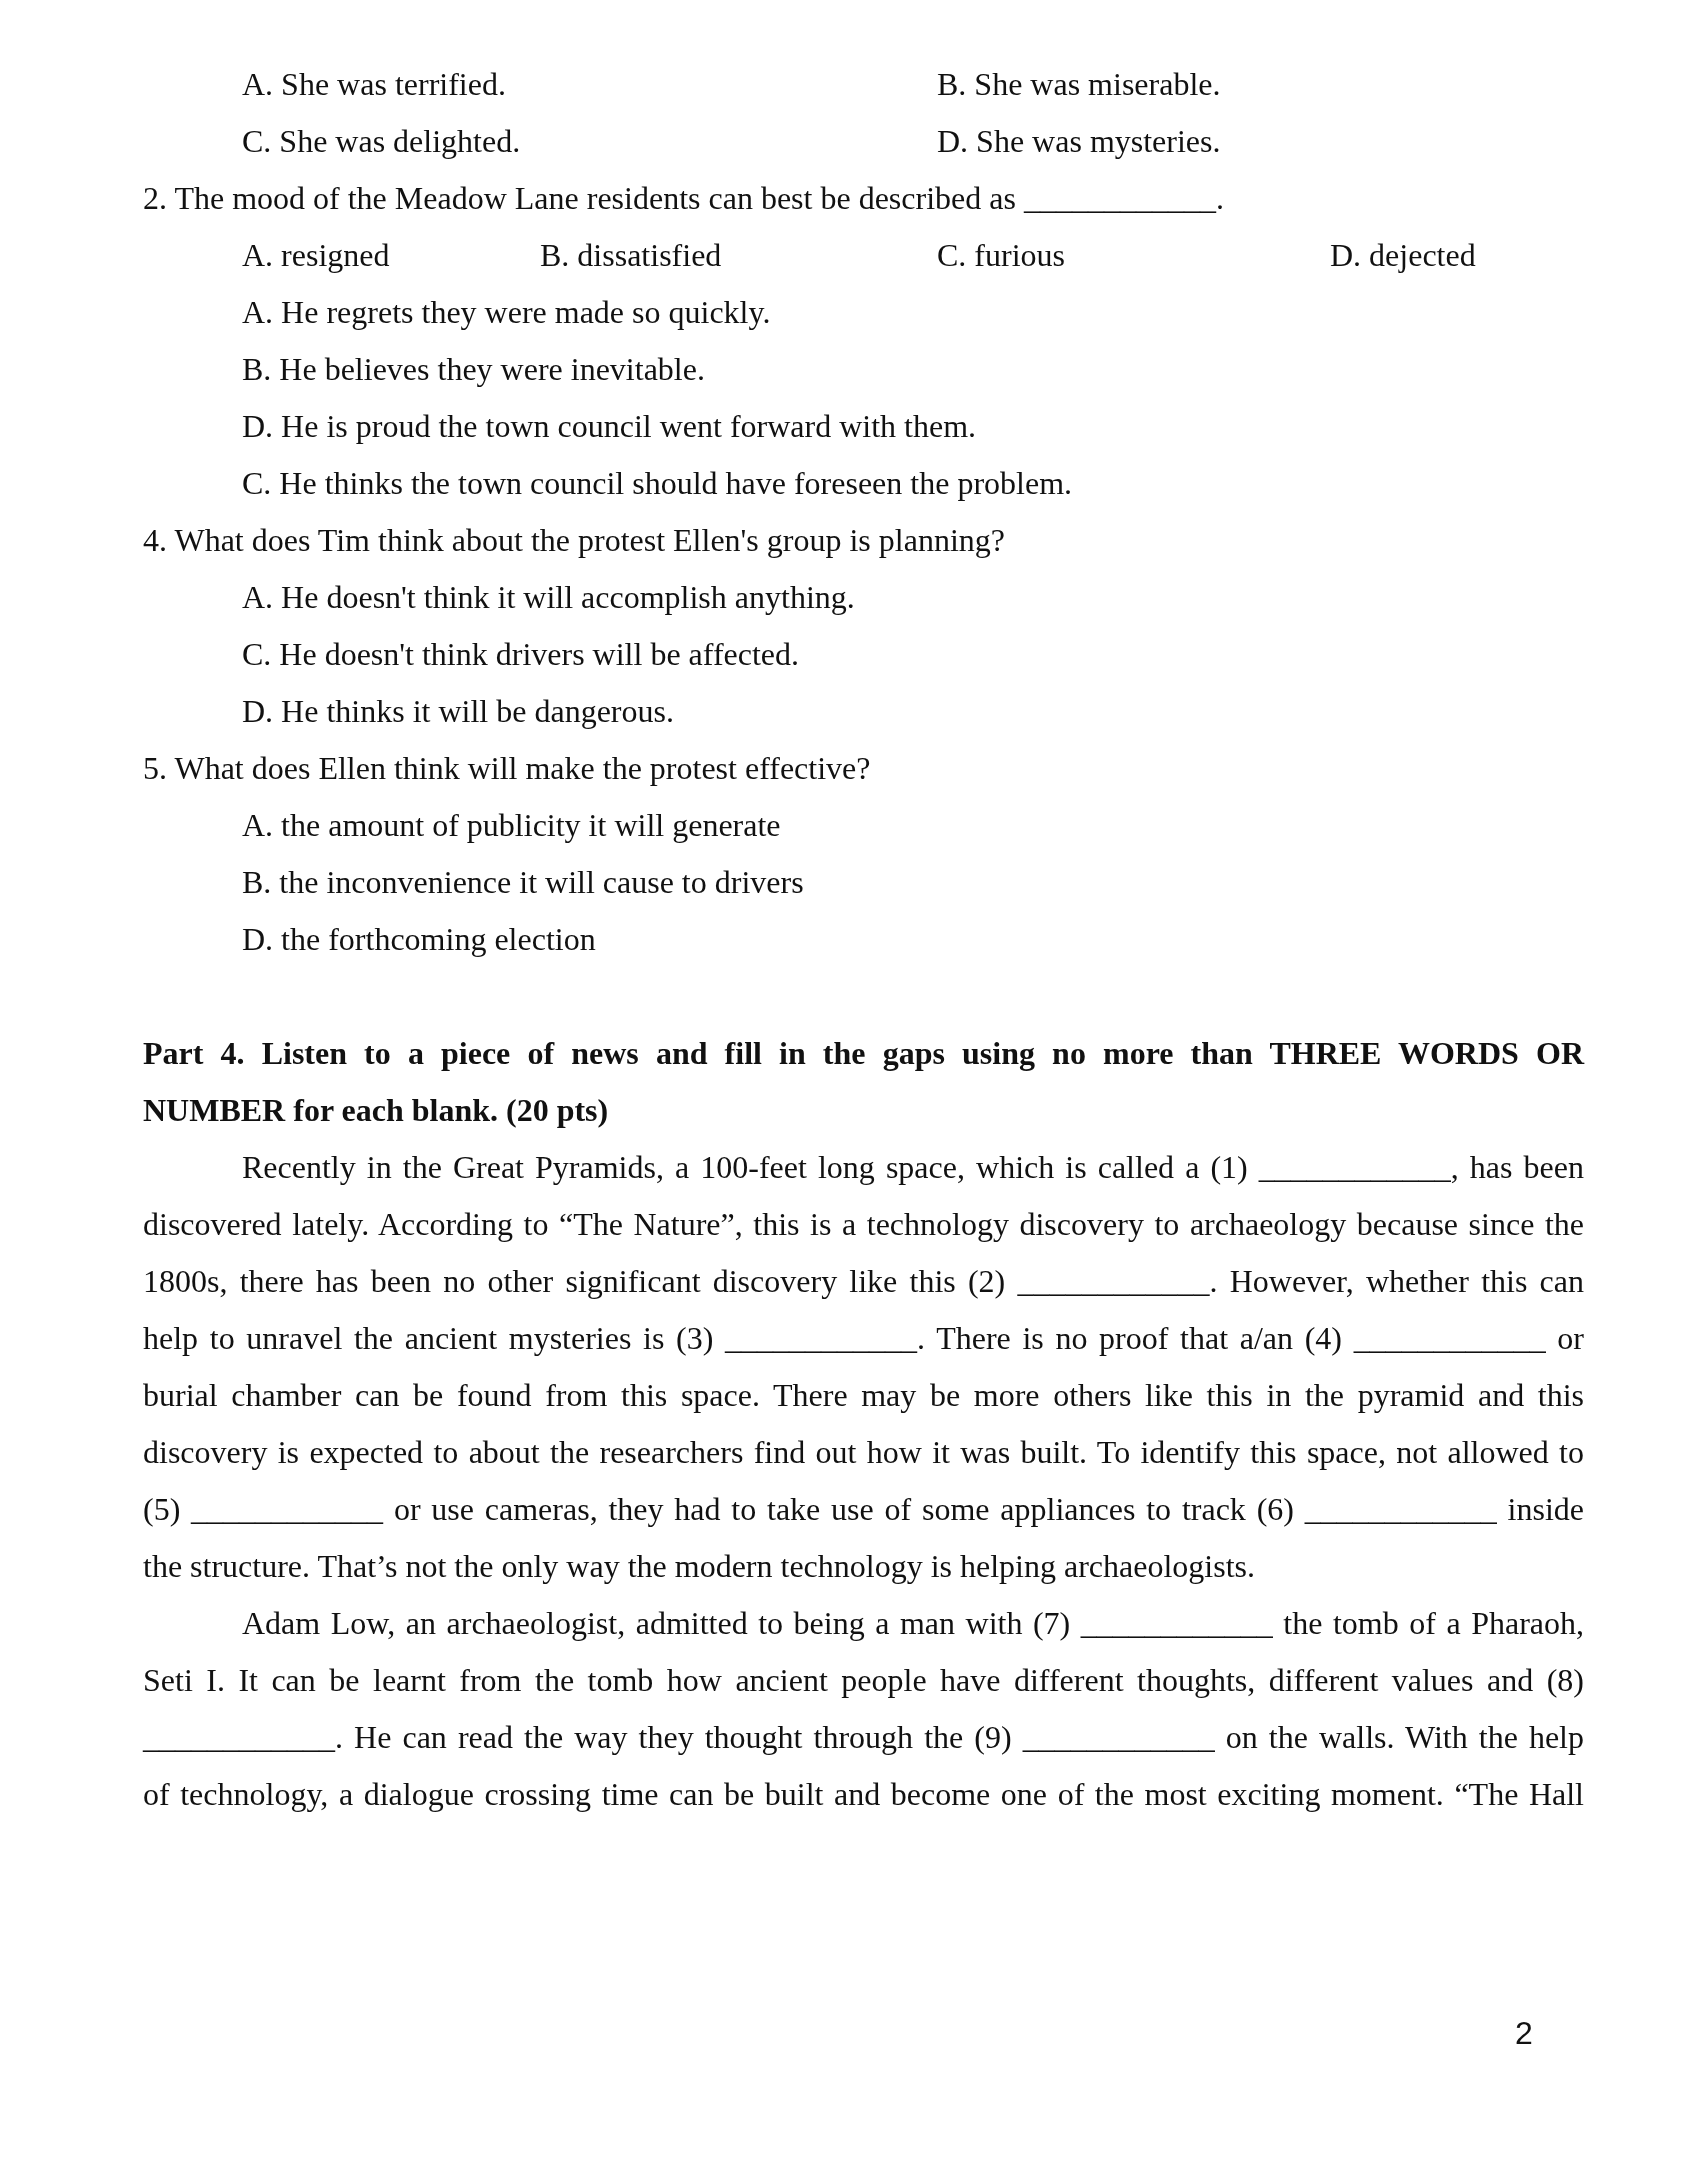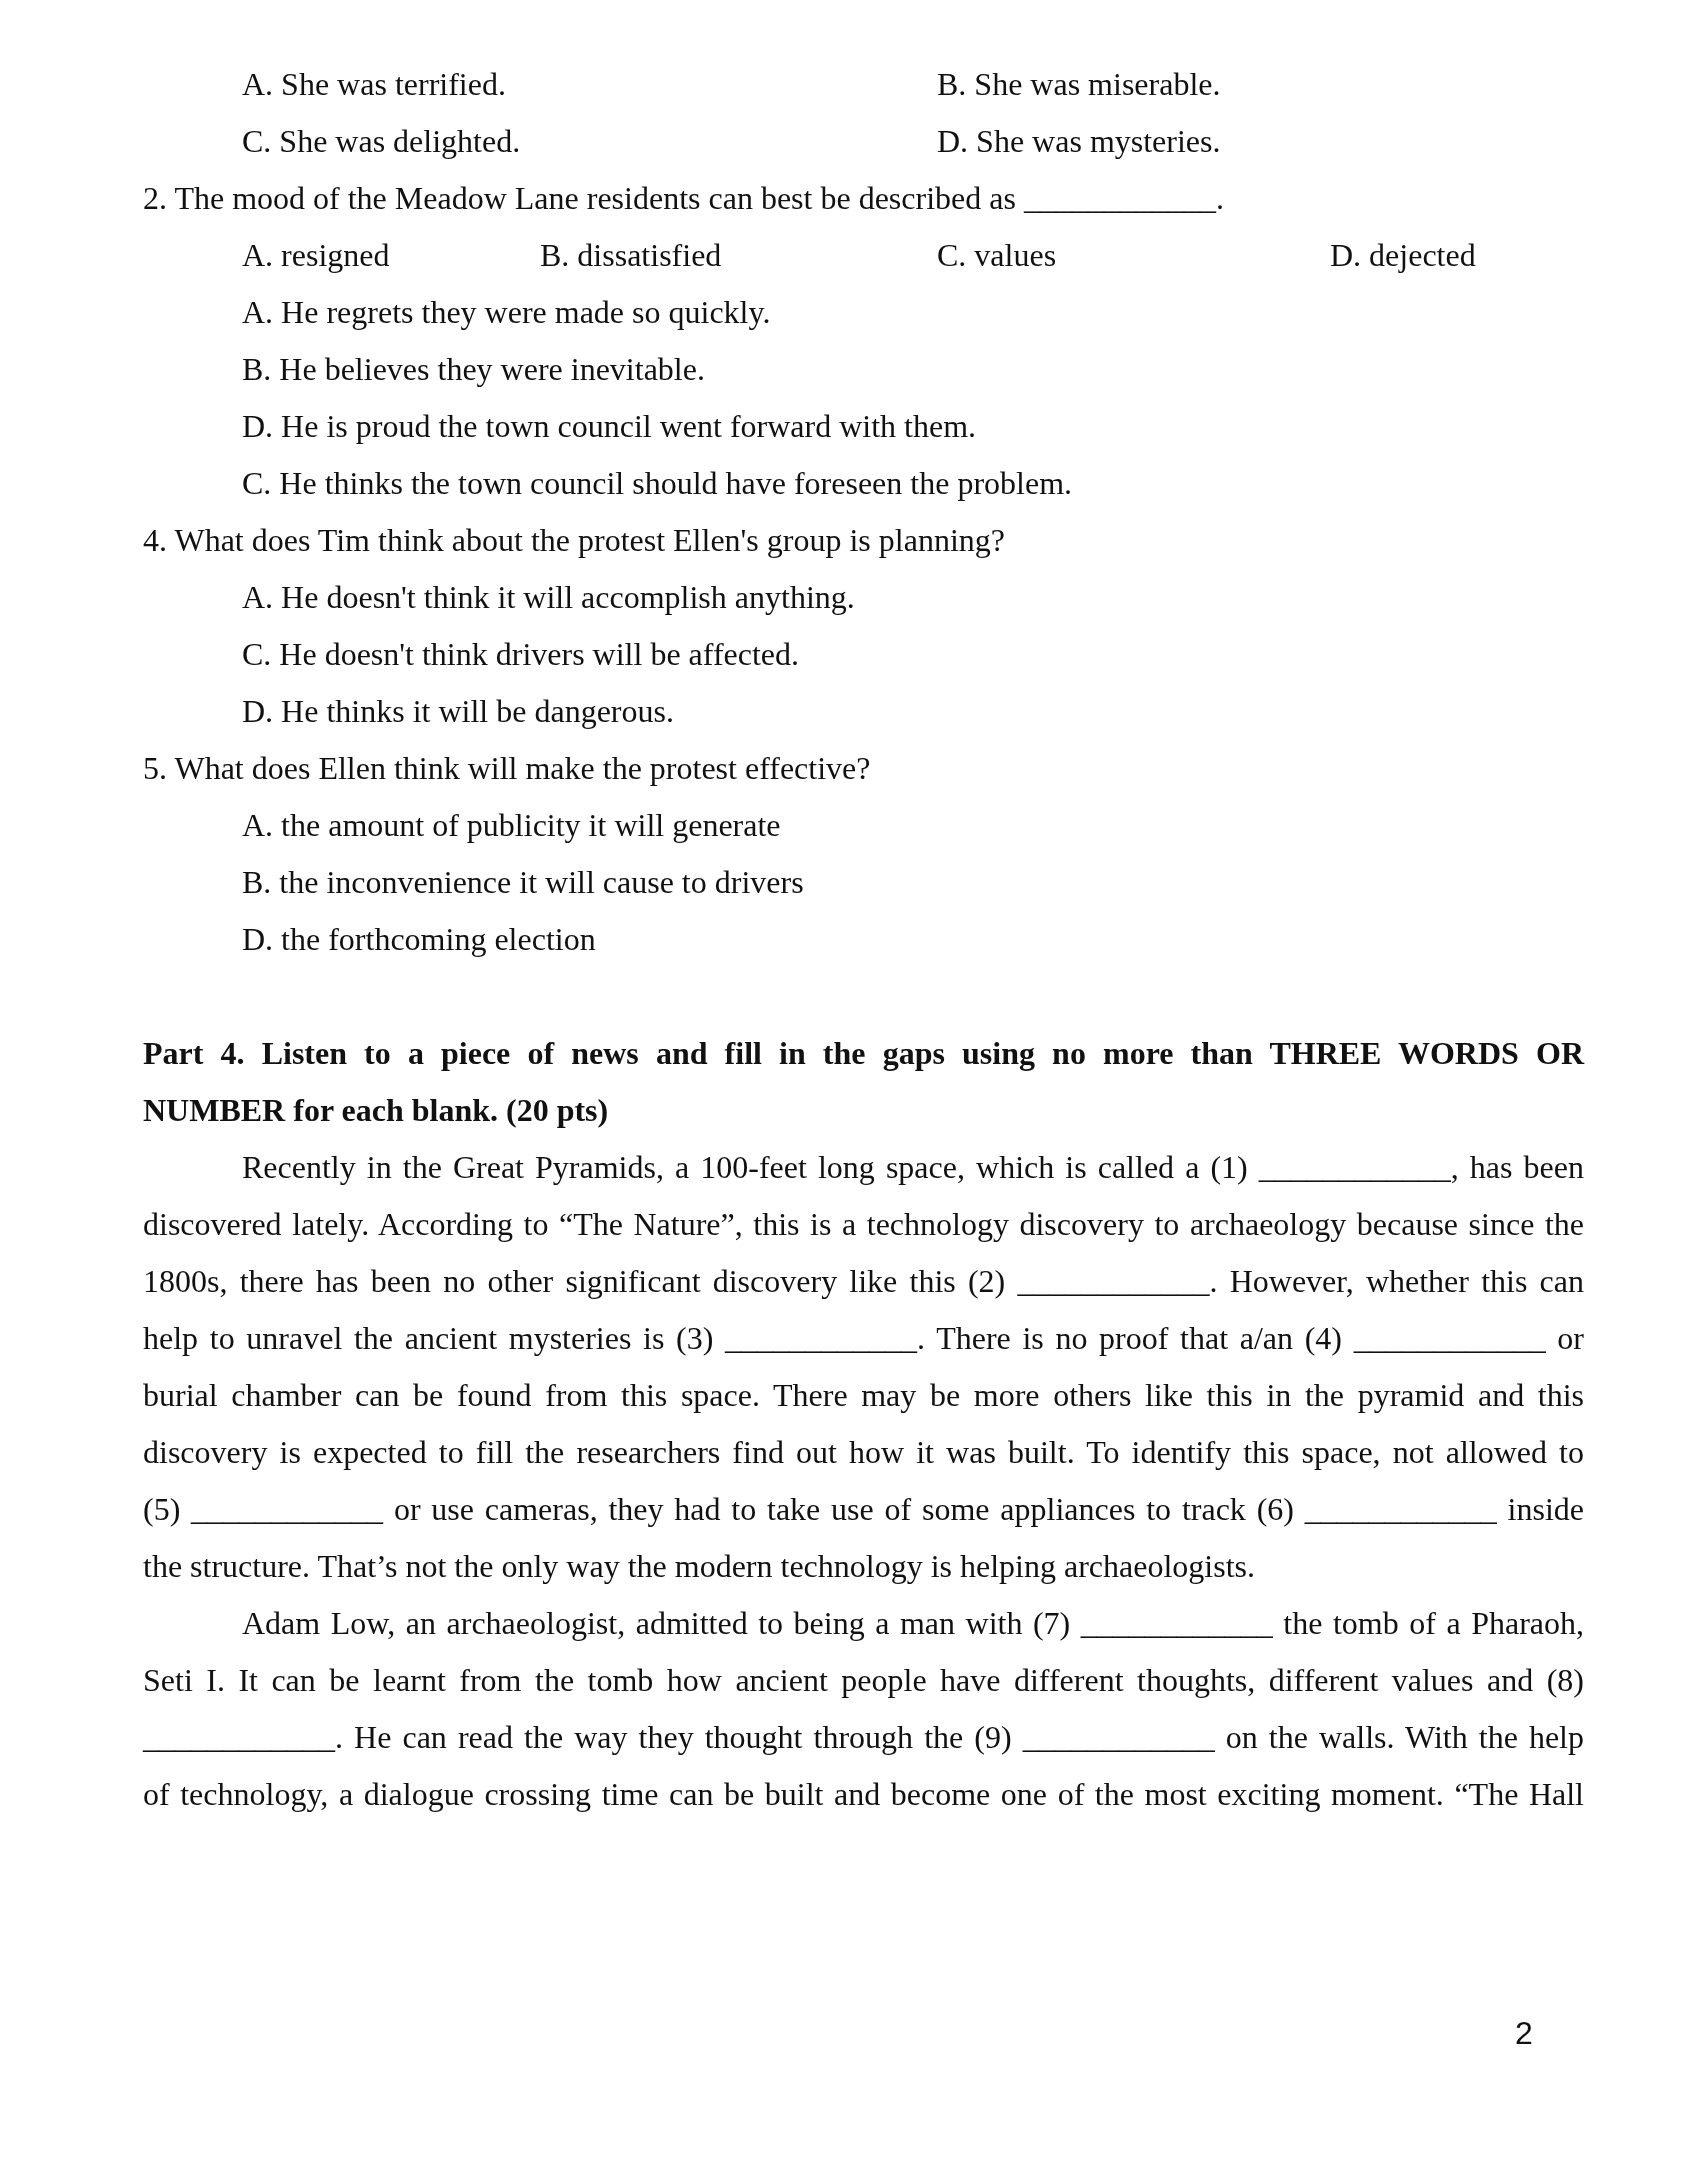--- a/index.html
+++ b/index.html
@@ -43,21 +43,21 @@
   </div>
   <div class="line opt two-col">
     <span>C. She was delighted.</span>
     <span class="c2">D. She was mysteries.</span>
   </div>
 
   <div class="line">2. The mood of the Meadow Lane residents can best be described as ____________.</div>
   <div class="line four-col">
     <span class="a">A. resigned</span>
     <span class="b">B. dissatisfied</span>
-    <span class="c">C. values</span>
+    <span class="c">C. furious</span>
     <span class="d">D. dejected</span>
   </div>
 
   <div class="line opt">A. He regrets they were made so quickly.</div>
   <div class="line opt">B. He believes they were inevitable.</div>
   <div class="line opt">D. He is proud the town council went forward with them.</div>
   <div class="line opt">C. He thinks the town council should have foreseen the problem.</div>
 
   <div class="line">4. What does Tim think about the protest Ellen's group is planning?</div>
   <div class="line opt">A. He doesn't think it will accomplish anything.</div>
@@ -72,21 +72,21 @@
   <div class="spacer"></div>
 
   <div class="line heading">Part 4. Listen to a piece of news and fill in the gaps using no more than THREE WORDS OR</div>
   <div class="line heading-last">NUMBER for each blank. (20 pts)</div>
 
   <div class="line para indent">Recently in the Great Pyramids, a 100-feet long space, which is called a (1) ____________, has been</div>
   <div class="line para">discovered lately. According to “The Nature”, this is a technology discovery to archaeology because since the</div>
   <div class="line para">1800s, there has been no other significant discovery like this (2) ____________.  However, whether this can</div>
   <div class="line para">help to unravel the ancient mysteries is (3) ____________. There is no proof that a/an (4) ____________ or</div>
   <div class="line para">burial chamber can be found from this space. There may be more others like this in the pyramid and this</div>
-  <div class="line para">discovery is expected to fill the researchers find out how it was built. To identify this space, not allowed to</div>
+  <div class="line para">discovery is expected to about the researchers find out how it was built. To identify this space, not allowed to</div>
   <div class="line para">(5) ____________ or use cameras, they had to take use of some appliances to track (6) ____________ inside</div>
   <div class="line para-last">the structure. That’s not the only way the modern technology is helping archaeologists.</div>
 
   <div class="line para indent">Adam Low, an archaeologist, admitted to being a man with (7) ____________ the tomb of a Pharaoh,</div>
   <div class="line para">Seti I. It can be learnt from the tomb how ancient people have different thoughts, different values and (8)</div>
   <div class="line para">____________. He can read the way they thought through the (9) ____________ on the walls. With the help</div>
   <div class="line para">of technology, a dialogue crossing time can be built and become one of the most exciting moment. “The Hall</div>
 </div>
 
 <div class="page-number">2</div>

